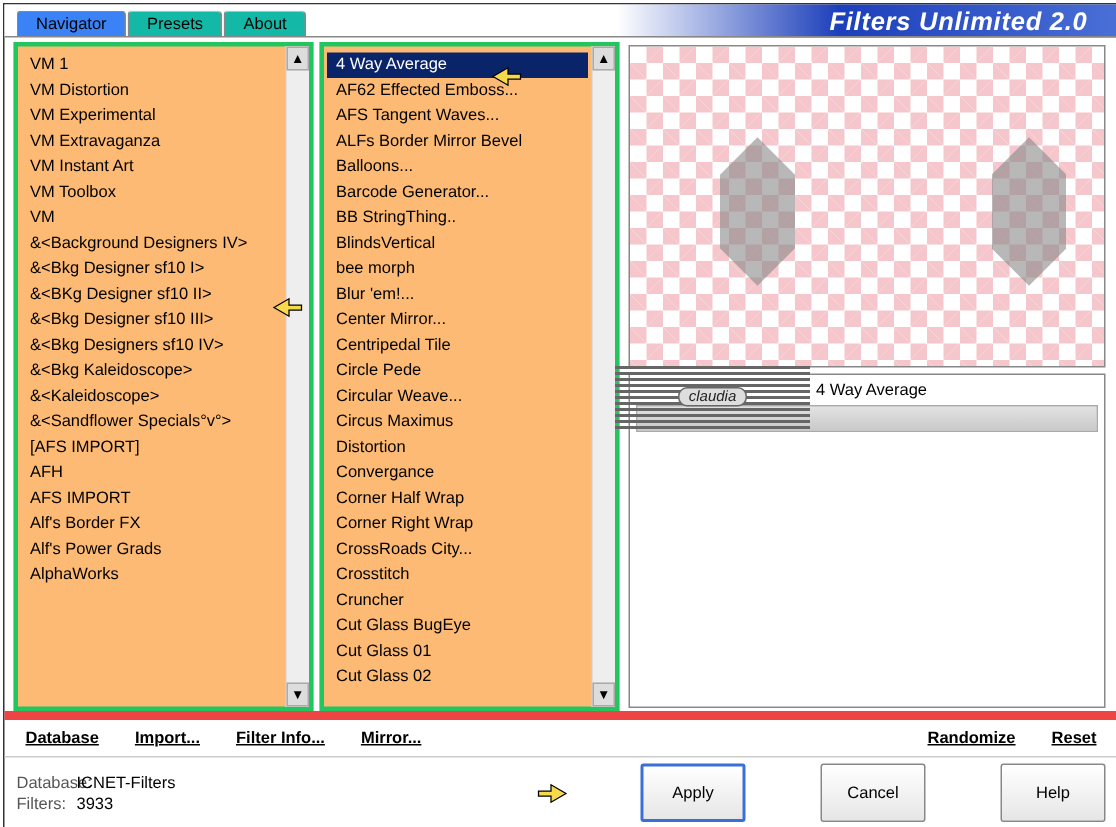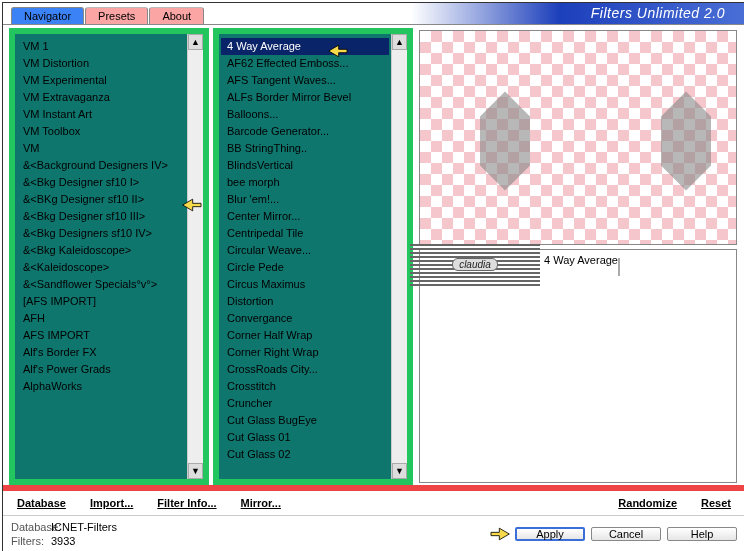--- a/index.html
+++ b/index.html
@@ -1,53 +1,53 @@
 <!DOCTYPE html>
 <html><head>
 <meta charset="utf-8">
 <style>
 * { box-sizing: border-box; font-family: "Segoe UI", Tahoma, sans-serif; font-size: 11px; }
 body { margin: 0; padding: 2px; background: #fff; }
 .window { width: 744px; height: 551px; border: 1px solid #333; display: flex; flex-direction: column; background: #fff; position: relative; }
 .header { height: 22px; background: linear-gradient(to right, #fff 0%, #fff 55%, #1c3fbb 75%, #4a6fd6 100%); display: flex; align-items: flex-start; }
-.title { margin-left: auto; color: #fff; font-weight: normal; font-style: italic; font-size: 14px; padding-right: 20px; padding-top: 2px; letter-spacing: 0.5px; }
+.title { margin-left: auto; color: #fff; font-weight: bold; font-style: italic; font-size: 17px; padding-right: 20px; padding-top: 2px; letter-spacing: 0.5px; }
 .tabs { display: flex; padding-left: 8px; margin-top: -18px; z-index: 2; position: relative; }
 .tab { border: 1px solid #888; border-bottom: none; background: #3b82f6; padding: 2px 12px; border-radius: 3px 3px 0 0; margin-right: 1px; cursor: pointer; }
-.tab.inactive { background: #fca5a5; border-top-color: #bbb; }
+.tab.inactive { background: #14b8a6; border-top-color: #bbb; }
 .main { flex: 1; display: flex; border-top: 1px solid #888; padding: 3px 6px 0 6px; gap: 4px; min-height: 0; }
-.listwrap { border: 6px solid #22c55e; background: #0f766e; display: flex; min-height: 0; }
+.listwrap { border: 3px solid #22c55e; background: #fdba74; display: flex; min-height: 0; }
 .listwrap.left { width: 200px; }
 .listwrap.mid { width: 200px; }
 .list { flex: 1; overflow: hidden; padding: 4px 2px; line-height: 17px; }
 .li { padding: 0 6px; white-space: nowrap; cursor: pointer; position: relative; }
 .li.selected { background: #0a246a; color: #fff; }
 .scrollbar { width: 16px; background: #eee; border-left: 1px solid #ccc; position: relative; }
 .scroll-btn { height: 16px; background: #ddd; border: 1px solid #aaa; display: flex; align-items: center; justify-content: center; font-size: 9px; }
 .scroll-btn.top { position: absolute; top: 0; left: 0; right: 0; }
 .scroll-btn.bot { position: absolute; bottom: 0; left: 0; right: 0; }
 .right { flex: 1; display: flex; flex-direction: column; padding: 2px; }
 .preview { border: 1px solid #888; height: 215px; background: #fff; position: relative; overflow: hidden; margin-bottom: 4px; }
 .checker { position: absolute; inset: 0; background-image: linear-gradient(45deg,#f5c6cb 25%,transparent 25%),linear-gradient(-45deg,#f5c6cb 25%,transparent 25%),linear-gradient(45deg,transparent 75%,#f5c6cb 75%),linear-gradient(-45deg,transparent 75%,#f5c6cb 75%); background-size: 22px 22px; background-position: 0 0,0 11px,11px -11px,-11px 0; }
 .diamond { position: absolute; width: 70px; height: 70px; background: linear-gradient(45deg, transparent 25%, #888 25%, #888 75%, transparent 75%); transform: rotate(45deg); opacity: 0.6; }
 .d1 { top: 75px; left: 50px; }
 .d2 { top: 75px; right: 15px; }
-.params { border: 1px solid #888; flex: 1; padding: 4px; display: flex; position: relative; background: #fff; }
+.params { border: 1px solid #888; flex: 1; padding: 4px; display: flex; flex-direction: column; position: relative; background: #fff; }
 .watermark { position: absolute; left: -10px; top: -8px; width: 130px; height: 44px; pointer-events: none; display: flex; align-items: center; justify-content: center; }
 .watermark .bars { position: absolute; inset: 0; background: repeating-linear-gradient(0deg,#666 0 2px,transparent 2px 4px); }
 .watermark .lbl { position: relative; background: #ddd; padding: 0 6px; border-radius: 6px; font-style: italic; font-size: 10px; color: #222; border: 1px solid #666; }
 .param-name { margin-left: 120px; font-size: 11px; }
 .param-bar { margin-top: 4px; height: 18px; background: linear-gradient(#e2e2e2,#c9c9c9); border: 1px solid #aaa; }
 .bottom-row { display: flex; padding: 4px 6px; border-top: 6px solid #ef4444; align-items: center; gap: 8px; }
 .link-btn { font-weight: bold; text-decoration: underline; cursor: pointer; padding: 2px 8px; }
 .spacer { flex: 1; }
 .status { display: flex; padding: 4px 8px; border-top: 1px solid #ccc; align-items: center; }
 .status-left { line-height: 14px; }
 .status-lbl { color: #555; display: inline-block; width: 40px; }
 .btns { margin-left: auto; display: flex; gap: 6px; align-items: center; }
-.btn { min-width: 70px; height: 14px; border: 1px solid #888; background: linear-gradient(#fff,#e6e6e6); border-radius: 2px; display: flex; align-items: center; justify-content: center; cursor: pointer; }
+.btn { min-width: 70px; height: 39px; border: 1px solid #888; background: linear-gradient(#fff,#e6e6e6); border-radius: 2px; display: flex; align-items: center; justify-content: center; cursor: pointer; margin-left: 44px; }
 .btn.primary { border: 2px solid #3a6fd8; }
 .hand { position: absolute; width: 28px; height: 20px; pointer-events: none; z-index: 10; }
 .hand svg { width: 100%; height: 100%; }
 </style>
 </head>
 <body>
 
 <div class="window">
   <div class="header">
     <div class="title">Filters Unlimited 2.0</div>
@@ -97,22 +97,22 @@
           <div class="li">AFS Tangent Waves...</div>
           <div class="li">ALFs Border Mirror Bevel</div>
           <div class="li">Balloons...</div>
           <div class="li">Barcode Generator...</div>
           <div class="li">BB StringThing..</div>
           <div class="li">BlindsVertical</div>
           <div class="li">bee morph</div>
           <div class="li">Blur 'em!...</div>
           <div class="li">Center Mirror...</div>
           <div class="li">Centripedal Tile</div>
+          <div class="li">Circle Pede</div>
           <div class="li">Circular Weave...</div>
-          <div class="li">Circle Pede</div>
           <div class="li">Circus Maximus</div>
           <div class="li">Distortion</div>
           <div class="li">Convergance</div>
           <div class="li">Corner Half Wrap</div>
           <div class="li">Corner Right Wrap</div>
           <div class="li">CrossRoads City...</div>
           <div class="li">Crosstitch</div>
           <div class="li">Cruncher</div>
           <div class="li">Cut Glass  BugEye</div>
           <div class="li">Cut Glass 01</div>

